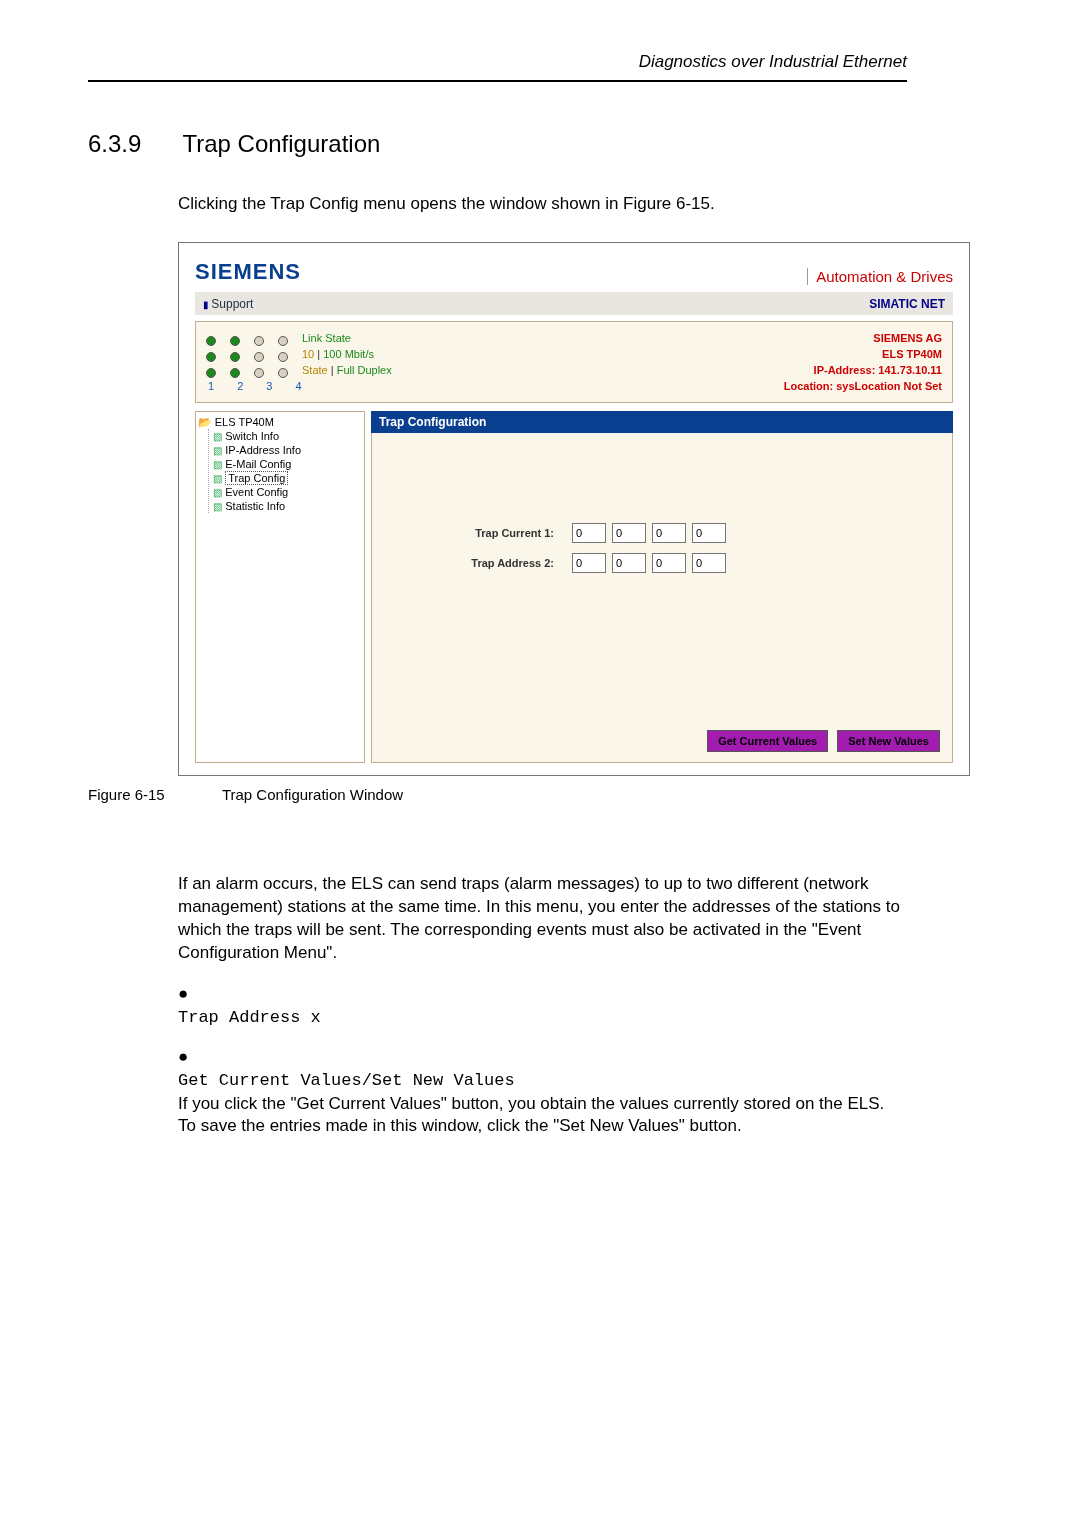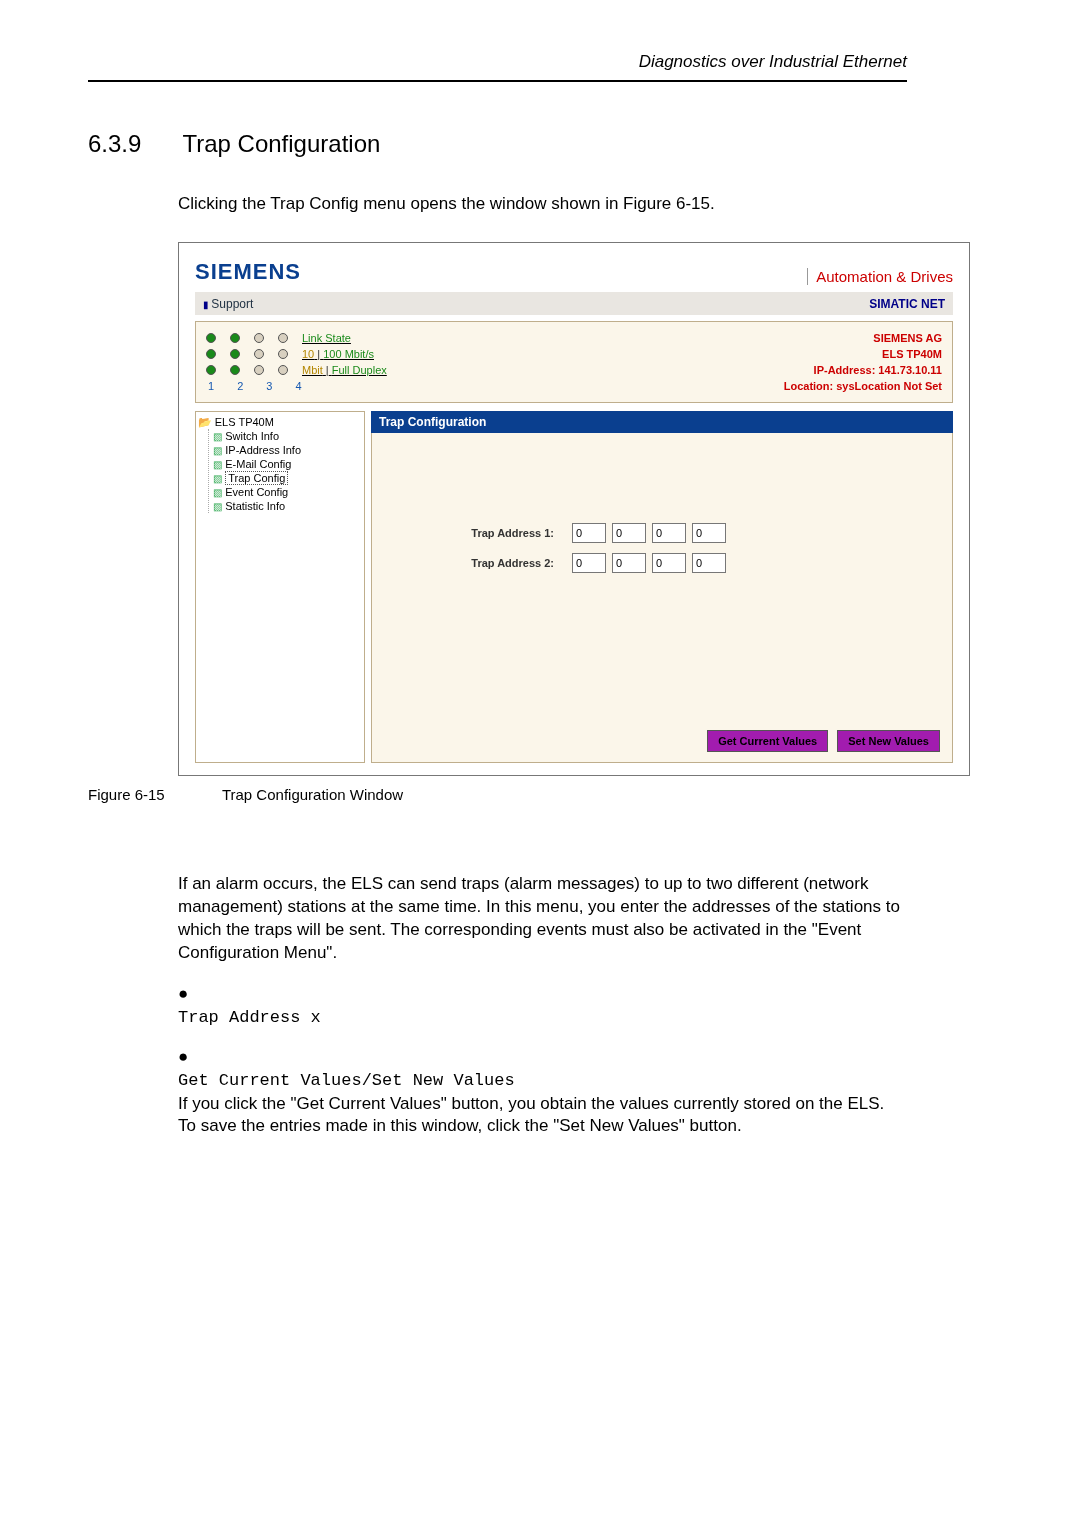--- a/index.html
+++ b/index.html
@@ -13,21 +13,21 @@
   .figwrap { margin-left: 90px; border: 1px solid #777; width: 792px; padding: 16px 16px 12px 16px; background: #fff; }
   .brandrow { display: flex; justify-content: space-between; align-items: flex-end; margin-bottom: 6px; }
   .siemens { color: #0a3f8f; font-weight: bold; font-size: 22px; letter-spacing: 1px; }
   .autodrv { color: #c00; font-size: 15px; border-left: 1px solid #999; padding-left: 8px; }
   .supportbar { display: flex; justify-content: space-between; align-items: center; background: #e9e6e1; height: 24px; padding: 0 8px; font-size: 12px; border-top: 1px solid #fff; }
   .supportbar .supp { color: #234; }
   .supportbar .supp::before { content: "▮ "; color: #008; font-size: 10px; }
   .supportbar .net { color: #008; font-weight: bold; }
   .infopanel { display: flex; justify-content: space-between; border: 1px solid #bfae8c; background: #fbf6ea; margin-top: 6px; padding: 8px 10px; font-size: 11px; }
   .leds { line-height: 16px; }
-  .ledrow { display: flex; align-items: center; gap: 14px; text-decoration: underline; }
+  .ledrow { display: flex; align-items: flex-end; gap: 14px; }
   .led { width: 10px; height: 10px; border-radius: 50%; display: inline-block; border: 1px solid #555; }
   .g { background: #1a8a1a; }
   .o { background: #d8d0c0; }
   .ledlabel { color: #1a8a1a; }
   .ledlabel .half { color: #b38600; }
   .ledlabel .slash { color: #333; }
   .portnums { color: #1558b0; letter-spacing: 10px; padding-left: 2px; }
   .rightinfo { text-align: right; color: #c00; font-weight: bold; line-height: 16px; }
   .mainrow { display: flex; margin-top: 8px; }
   .tree { width: 170px; border: 1px solid #bfae8c; background: #fff; font-size: 11px; padding: 4px 2px 80px 2px; }
@@ -92,21 +92,21 @@
           <span class="led g"></span>
           <span class="led o"></span>
           <span class="led o"></span>
           <span class="ledlabel"><span class="half">10</span> <span class="slash">|</span> <span>100 Mbit/s</span></span>
         </div>
         <div class="ledrow">
           <span class="led g"></span>
           <span class="led g"></span>
           <span class="led o"></span>
           <span class="led o"></span>
-          <span class="ledlabel"><span class="half">Mbit</span> <span class="slash">|</span> <span>Full Duplex</span></span>
+          <span class="ledlabel"><span class="half">State</span> <span class="slash">|</span> <span>Full Duplex</span></span>
         </div>
         <div class="portnums">1  2  3  4</div>
       </div>
       <div class="rightinfo">
         <div>SIEMENS AG</div>
         <div>ELS TP40M</div>
         <div>IP-Address: 141.73.10.11</div>
         <div>Location: sysLocation Not Set</div>
       </div>
     </div>
@@ -120,21 +120,21 @@
           <li>E-Mail Config</li>
           <li><span class="sel">Trap Config</span></li>
           <li>Event Config</li>
           <li>Statistic Info</li>
         </ul>
       </div>
       <div class="content">
         <div class="ctitle">Trap Configuration</div>
         <div class="cbody">
           <div class="formrow">
-            <label>Trap Address 1:</label>
+            <label>Trap Current 1:</label>
             <input class="oct" value="0" style="">
             <input class="oct" value="0" style="">
             <input class="oct" value="0" style="">
             <input class="oct" value="0" style="">
           </div>
           <div class="formrow">
             <label>Trap Address 2:</label>
             <input class="oct" value="0" style="">
             <input class="oct" value="0" style="">
             <input class="oct" value="0" style="">

